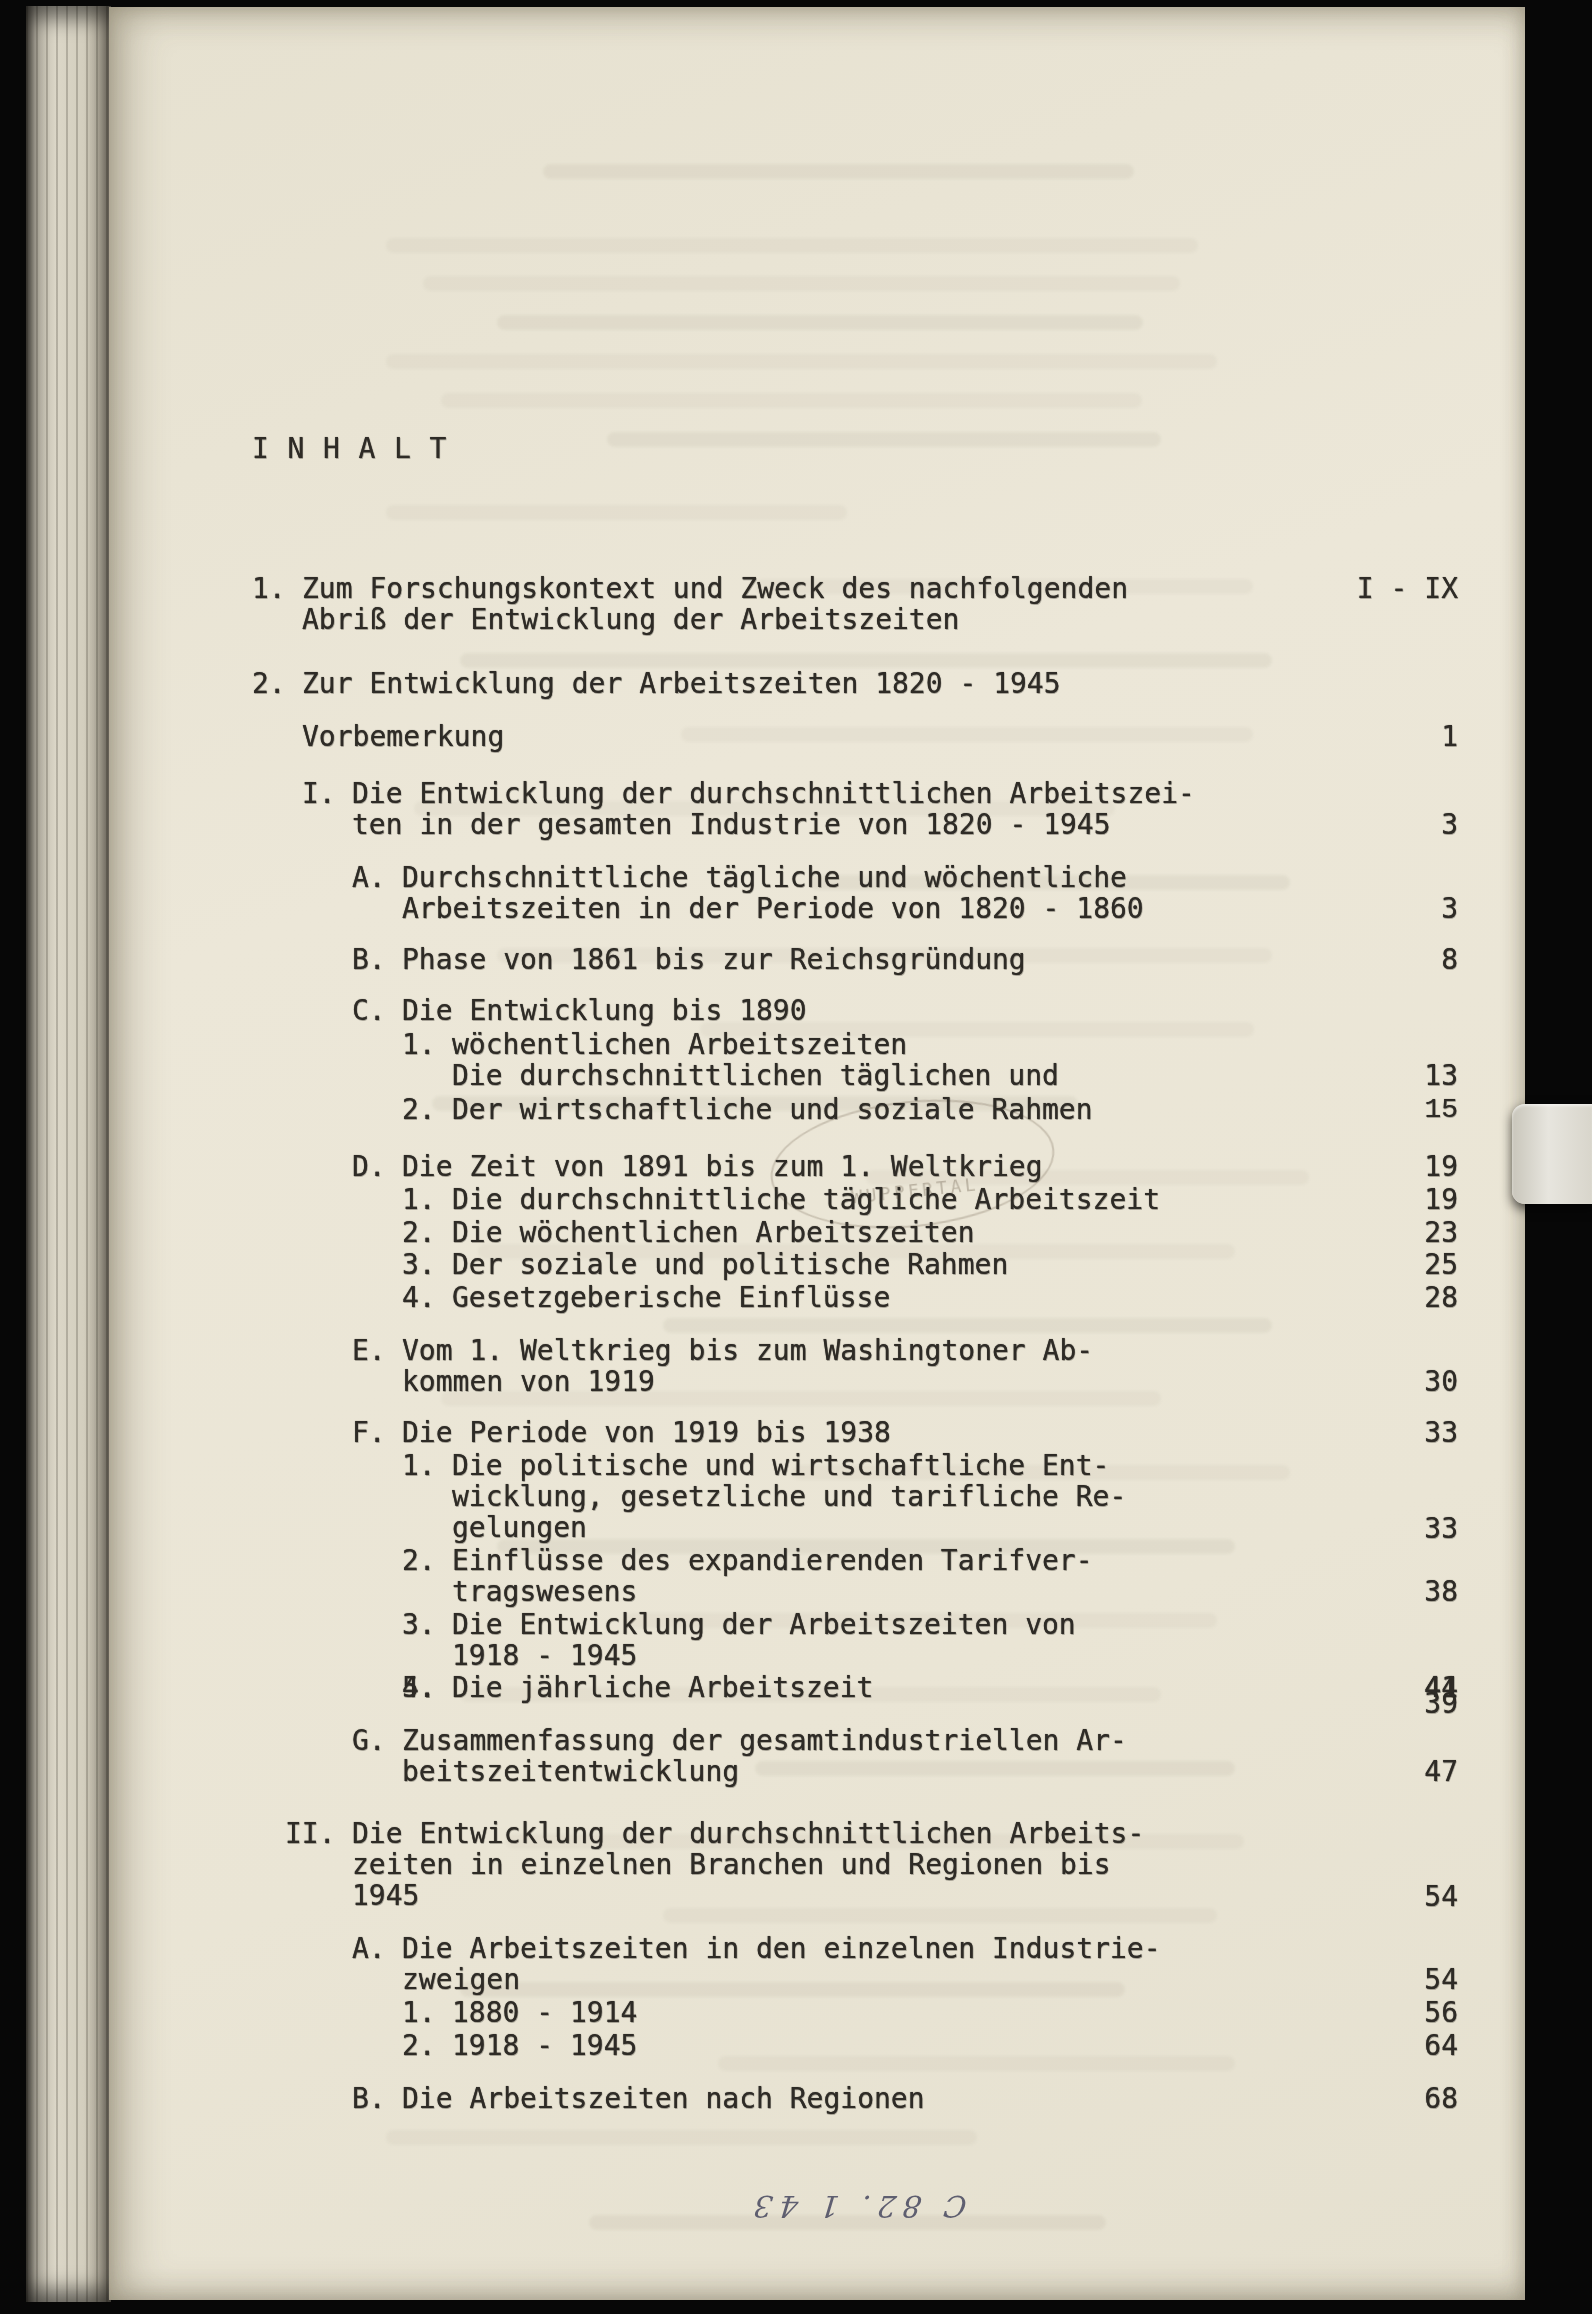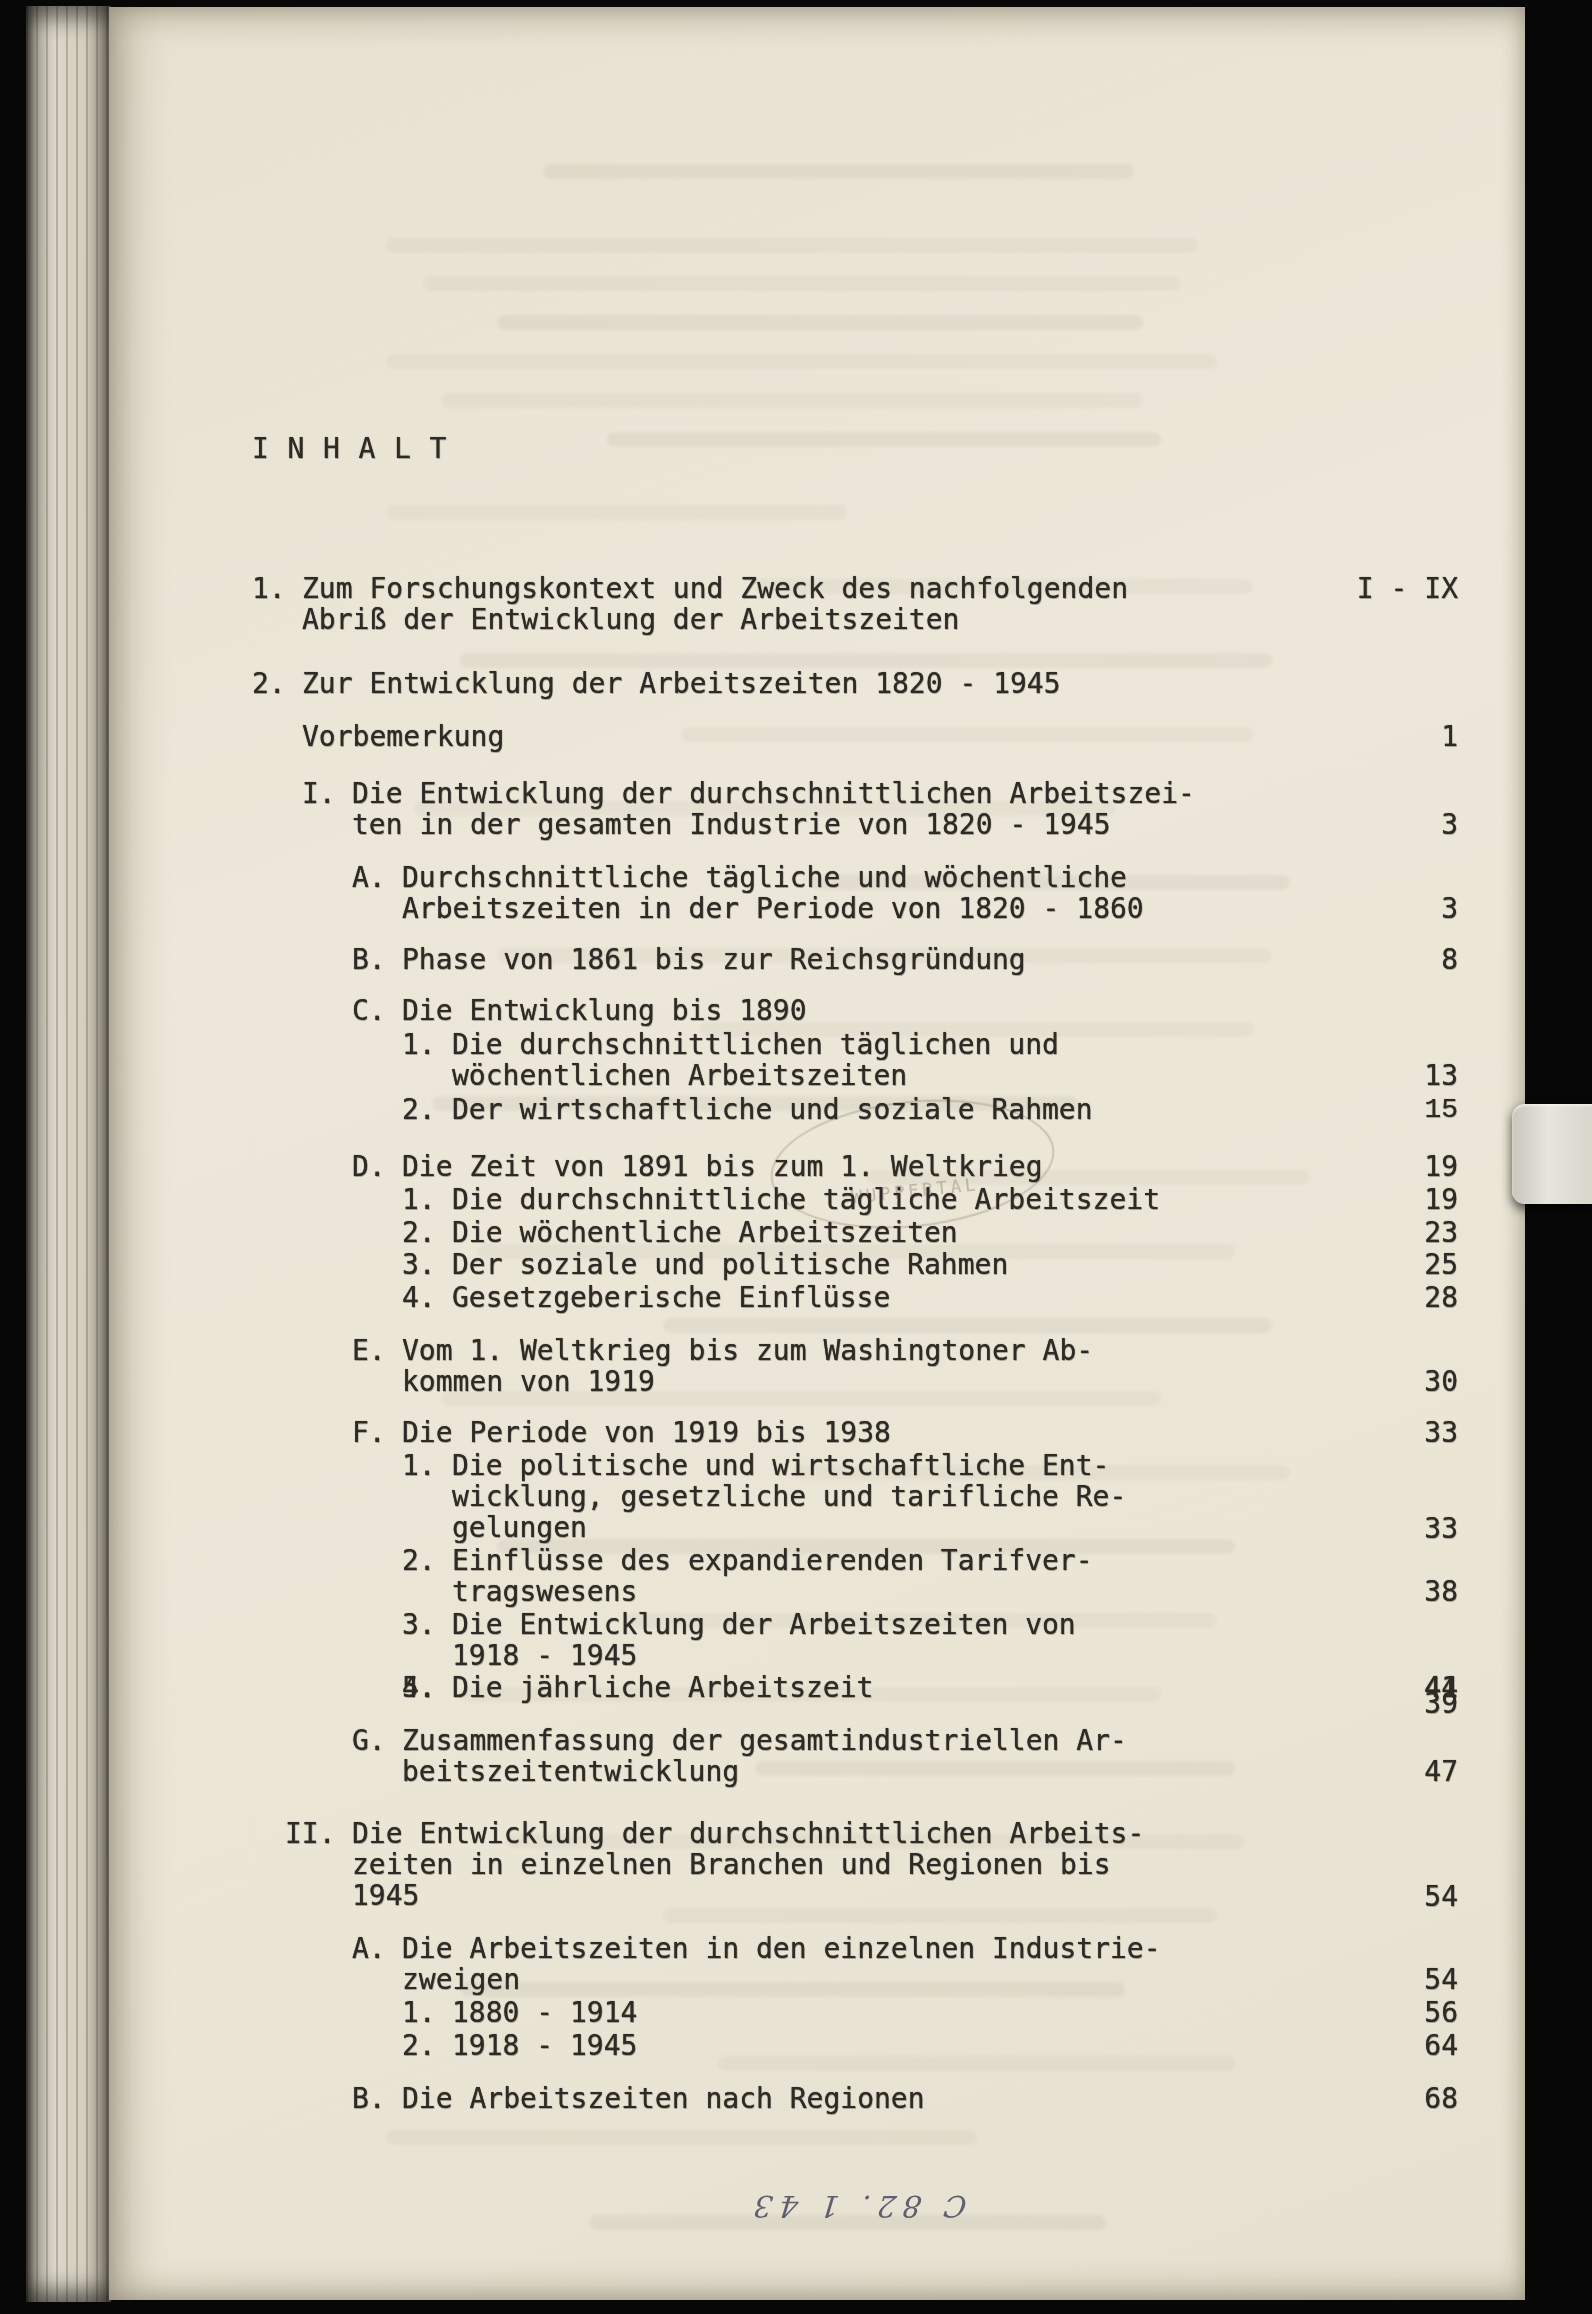--- a/index.html
+++ b/index.html
@@ -126,42 +126,42 @@
             <span class="toc-marker" style="left: 100px;">B.</span>
             <div class="toc-line">Phase von 1861 bis zur Reichsgründung</div>
             <span class="toc-page" style="top: 0px;">8</span>
           </div>
           <div class="toc-entry" style="margin-top: 20px; padding-left: 150px;">
             <span class="toc-marker" style="left: 100px;">C.</span>
             <div class="toc-line">Die Entwicklung bis 1890</div>
           </div>
           <div class="toc-entry" style="margin-top: 2.8px; padding-left: 200px;">
             <span class="toc-marker" style="left: 150px;">1.</span>
+            <div class="toc-line">wöchentlichen Arbeitszeiten</div>
             <div class="toc-line">Die durchschnittlichen täglichen und</div>
-            <div class="toc-line">wöchentlichen Arbeitszeiten</div>
             <span class="toc-page" style="top: 31px;">13</span>
           </div>
           <div class="toc-entry" style="margin-top: 2.8px; padding-left: 200px;">
             <span class="toc-marker" style="left: 150px;">2.</span>
             <div class="toc-line">Der wirtschaftliche und soziale Rahmen</div>
             <span class="toc-page" style="top: 0px; font-family: Liberation Mono, monospace;">15</span>
           </div>
           <div class="toc-entry" style="margin-top: 26px; padding-left: 150px;">
             <span class="toc-marker" style="left: 100px;">D.</span>
             <div class="toc-line">Die Zeit von 1891 bis zum 1. Weltkrieg</div>
             <span class="toc-page" style="top: 0px;">19</span>
           </div>
           <div class="toc-entry" style="margin-top: 1.8px; padding-left: 200px;">
             <span class="toc-marker" style="left: 150px;">1.</span>
             <div class="toc-line">Die durchschnittliche tägliche Arbeitszeit</div>
             <span class="toc-page" style="top: 0px;">19</span>
           </div>
           <div class="toc-entry" style="margin-top: 1.8px; padding-left: 200px;">
             <span class="toc-marker" style="left: 150px;">2.</span>
-            <div class="toc-line">Die wöchentliche Arbeitszeiten</div>
+            <div class="toc-line">Die wöchentlichen Arbeitszeiten</div>
             <span class="toc-page" style="top: 0px;">23</span>
           </div>
           <div class="toc-entry" style="margin-top: 1.8px; padding-left: 200px;">
             <span class="toc-marker" style="left: 150px;">3.</span>
             <div class="toc-line">Der soziale und politische Rahmen</div>
             <span class="toc-page" style="top: 0px;">25</span>
           </div>
           <div class="toc-entry" style="margin-top: 1.8px; padding-left: 200px;">
             <span class="toc-marker" style="left: 150px;">4.</span>
             <div class="toc-line">Gesetzgeberische Einflüsse</div>

